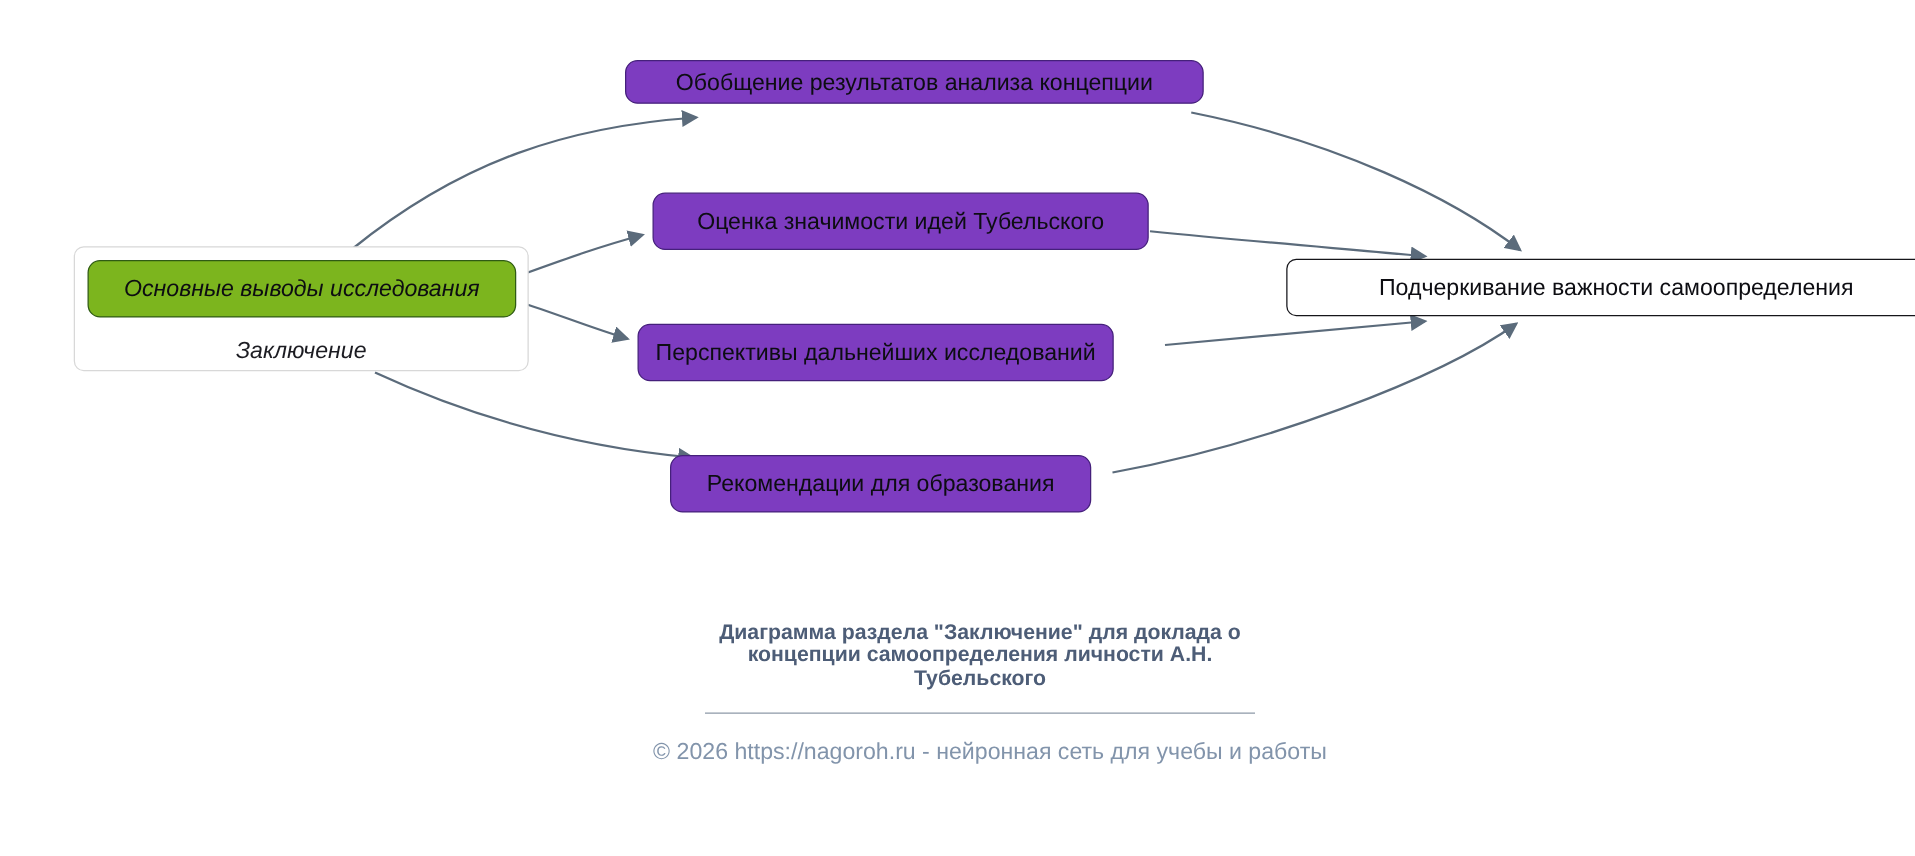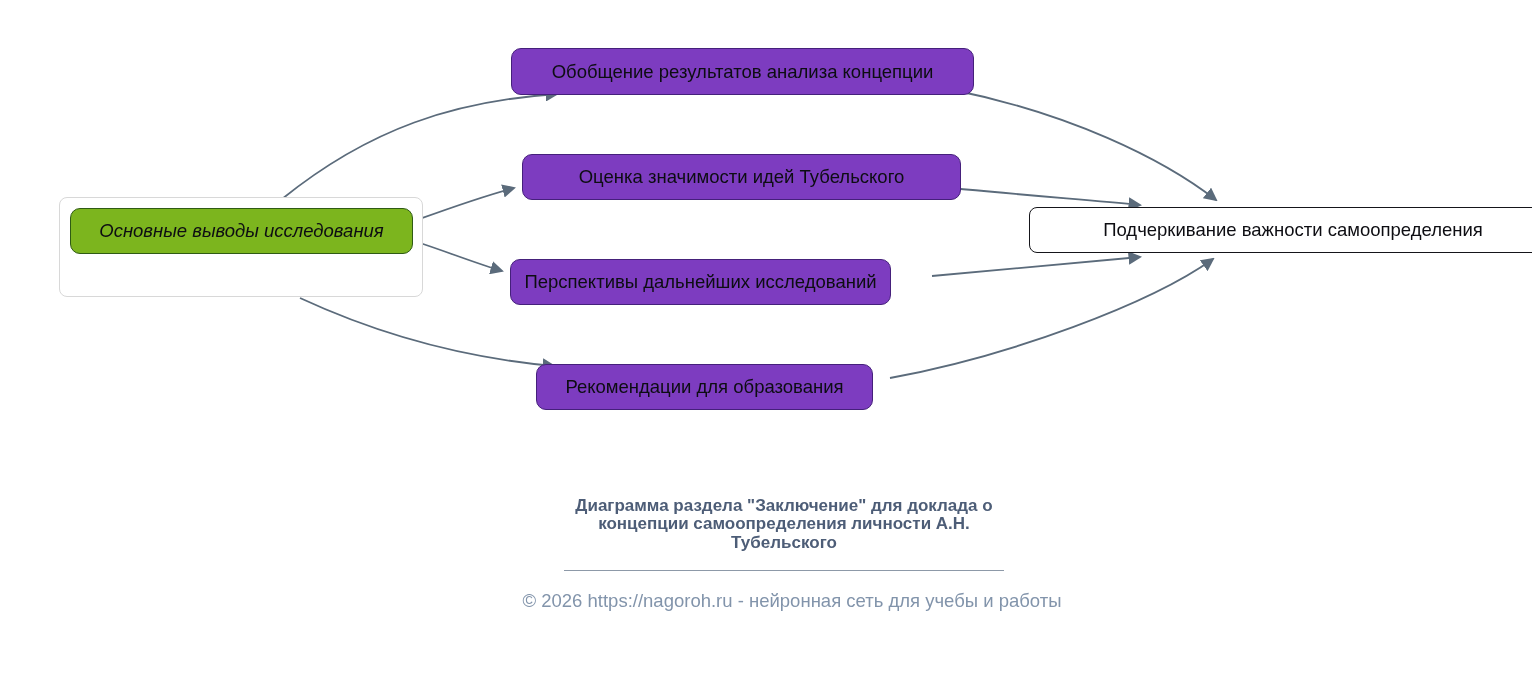--- a/index.html
+++ b/index.html
@@ -57,40 +57,41 @@
     <path d="M414,221 C450,208 480,197 514,188" marker-end="url(#arrow)"></path>
     <path d="M414,241 C448,252 472,262 502,271" marker-end="url(#arrow)"></path>
     <path d="M300,298 C382,336 465,358 554,366" marker-end="url(#arrow)"></path>
     <path d="M953,90 C1068,113 1162,158 1216,200" marker-end="url(#arrow)"></path>
     <path d="M920,185 C1000,193 1075,199 1140,205" marker-end="url(#arrow)"></path>
     <path d="M932,276 C1005,269 1075,263 1140,257" marker-end="url(#arrow)"></path>
     <path d="M890,378 C1010,356 1150,304 1213,259" marker-end="url(#arrow)"></path>
   </g>
 </svg>
 
-<div class="node node--purple" style="left:511px;top:48px;width:463px;height:47px;">
+<div class="node node--purple" style="left:500px;top:48px;width:463px;height:35px;">
   <span>Обобщение результатов анализа концепции</span>
 </div>
 
-<div class="node node--purple" style="left:522px;top:154px;width:439px;height:46px;">
+<div class="node node--purple" style="left:522px;top:154px;width:397px;height:46px;">
   <span>Оценка значимости идей Тубельского</span>
 </div>
 
 <div class="node node--purple" style="left:510px;top:259px;width:381px;height:46px;">
   <span>Перспективы дальнейших исследований</span>
 </div>
 
 <div class="node node--purple" style="left:536px;top:364px;width:337px;height:46px;">
   <span>Рекомендации для образования</span>
 </div>
 
 <div class="group">
   <div class="node node--green" style="left:10px;top:10px;width:343px;height:46px;">
     <span>Основные выводы исследования</span>
   </div>
+  <div class="group-label">Заключение</div>
 </div>
 
 <div class="node node--plain" style="left:1029px;top:207px;width:528px;height:46px;">
   <span>Подчеркивание важности самоопределения</span>
 </div>
 
 <div class="caption">Диаграмма раздела "Заключение" для доклада о концепции самоопределения личности А.Н. Тубельского</div>
 <div class="divider"></div>
 <div class="footer">© 2026 https://nagoroh.ru - нейронная сеть для учебы и работы</div>
 

